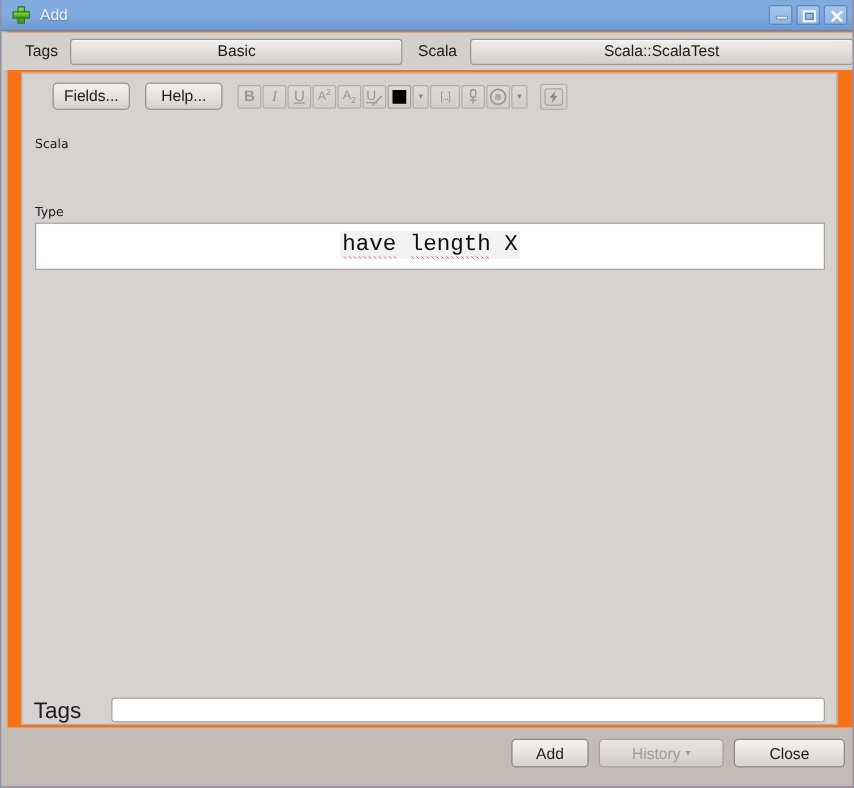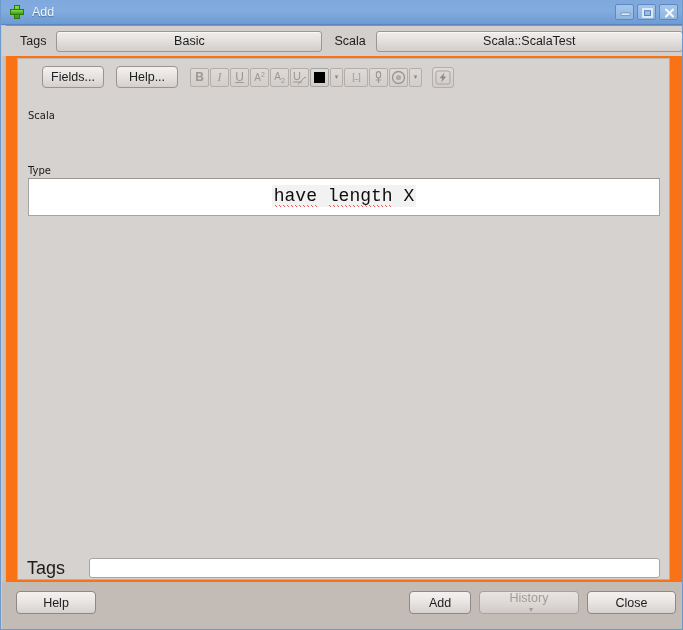--- a/index.html
+++ b/index.html
@@ -308,21 +308,20 @@
     color: #1c1c1c;
     display: flex;
     align-items: center;
     justify-content: center;
     cursor: default;
   }
   .btm-btn.disabled {
     color: #a29b97;
     border-color: #a8a29e;
     background: linear-gradient(to bottom, #e8e4e2 0%, #ddd8d5 55%, #cfcac7 100%);
-    flex-direction: column;
   }
   .hist-caret { font-size: 8px; margin-left: 4px; }
 
   
   .left-edge {
     position: absolute;
     left: 0; top: 25px;
     width: 5px;
     height: 605px;
     background: linear-gradient(to right, #cfc8c3, #c3bbb6);
@@ -449,21 +448,20 @@
     </div>
 
   </div>
 
   <div class="tags-row">
     <span class="tags-label">Tags</span>
     <div class="tags-input" title=""></div>
   </div>
 
   <div class="bottombar">
-    <div class="btm-btn" style="left:14px;top:9px;width:80px;">Help</div>
     <div class="btm-btn" style="left:407px;top:9px;width:62px;">Add</div>
     <div class="btm-btn disabled" style="left:477px;top:9px;width:100px;">
       <span>History</span>
       <span class="hist-caret">▾</span>
     </div>
     <div class="btm-btn" style="left:585px;top:9px;width:89px;">Close</div>
   </div>
 
 </div>
 

